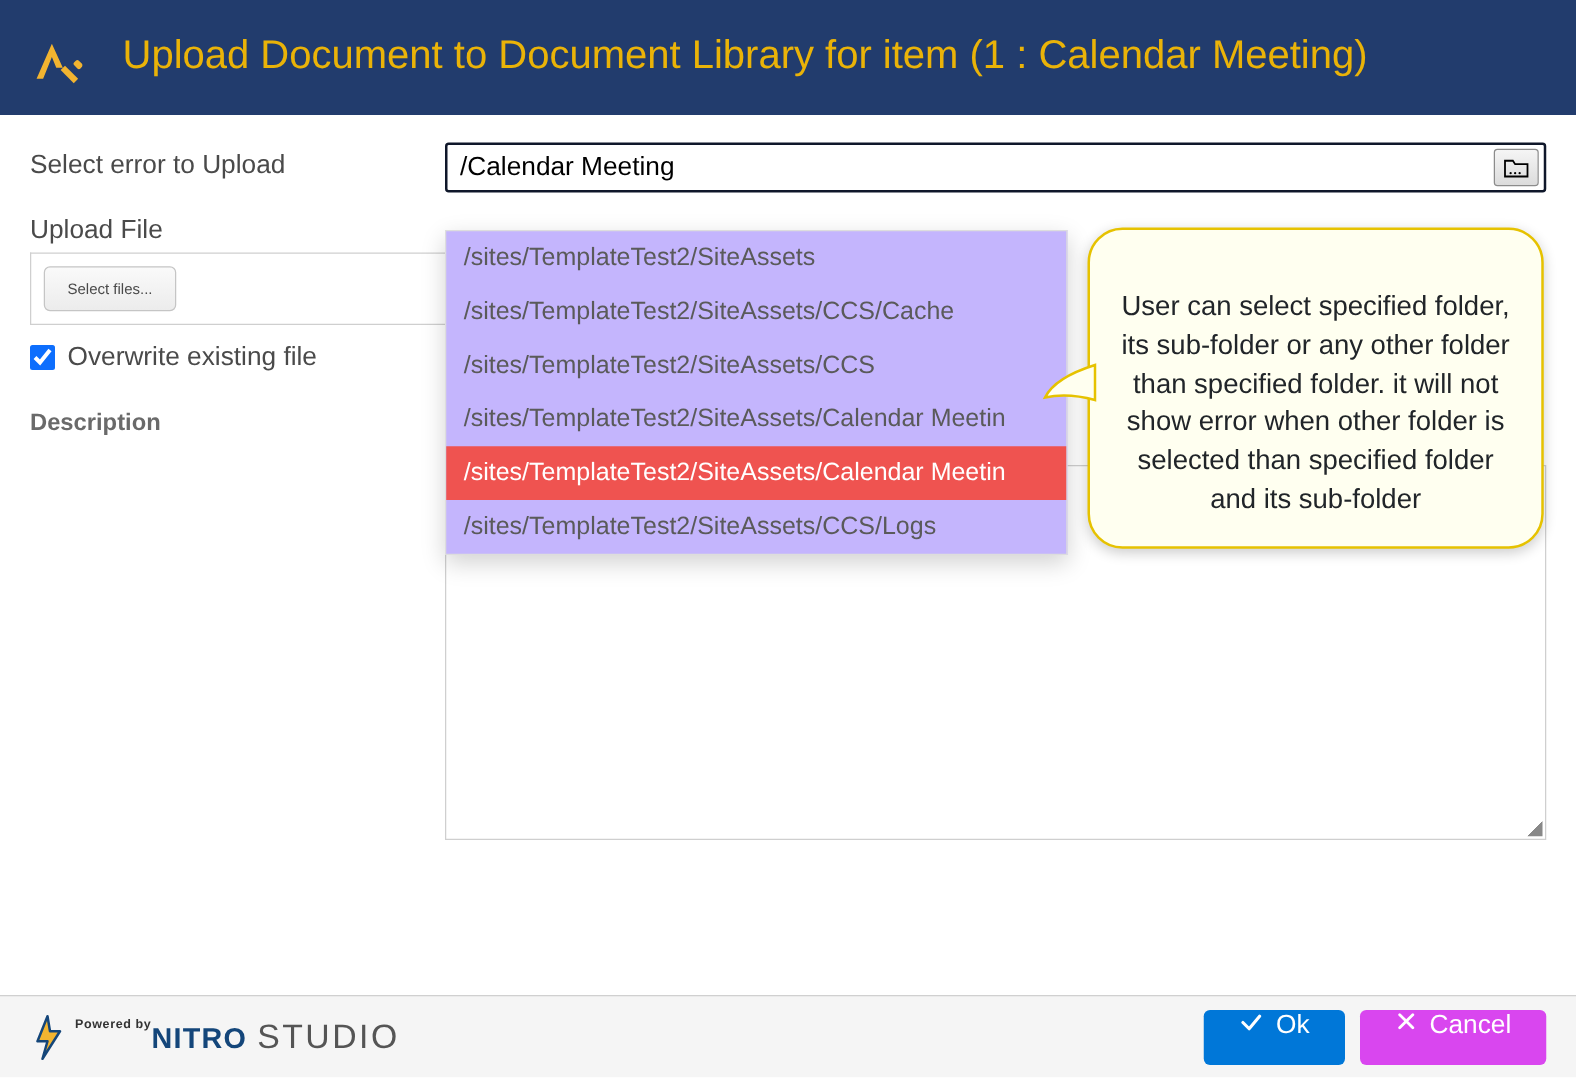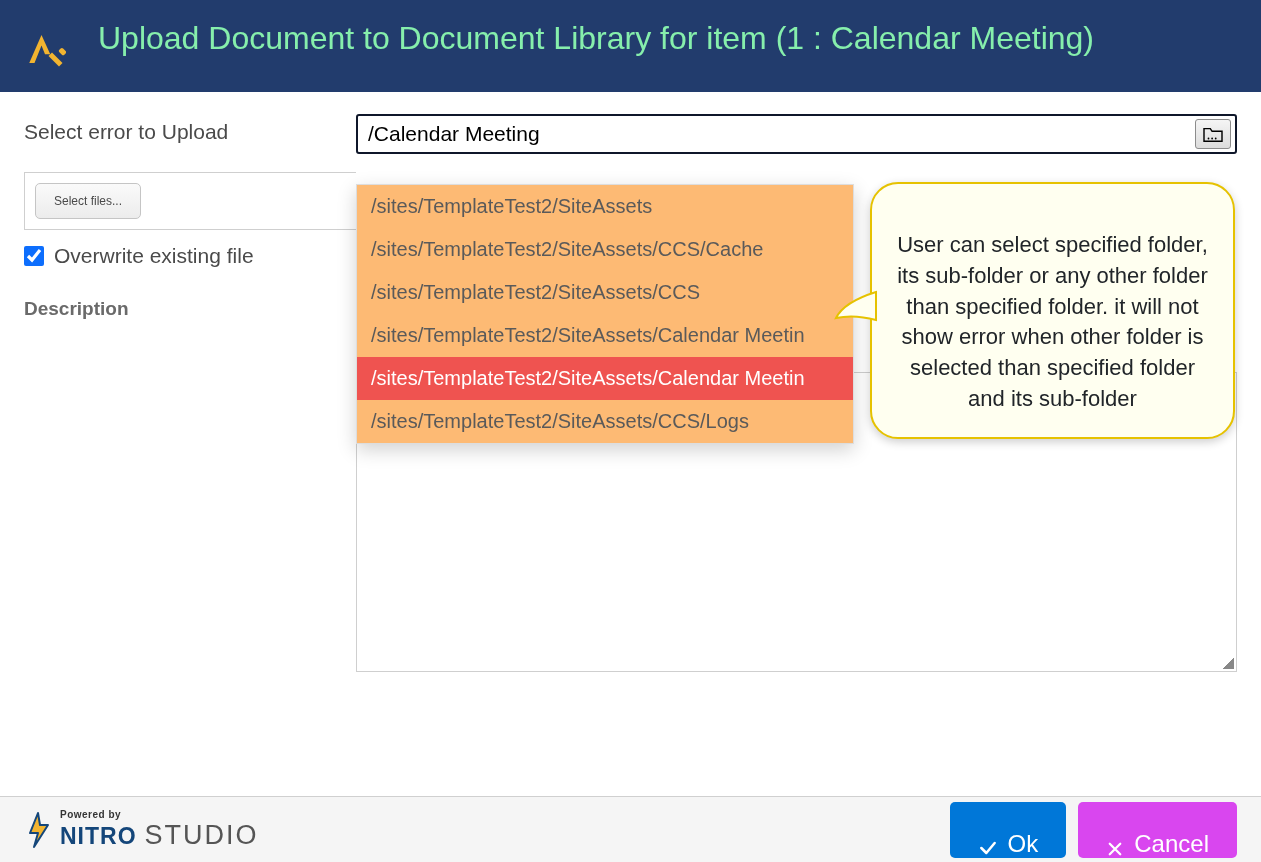--- a/index.html
+++ b/index.html
@@ -1,49 +1,49 @@
 <!DOCTYPE html>
 <html><head>
 <meta charset="utf-8">
 <style>
   * { box-sizing: border-box; margin: 0; padding: 0; }
   body { font-family: Arial, Helvetica, sans-serif; font-size: 19px; width: 1261px; height: 862px; background: #fff; position: relative; overflow: hidden; color: #212529; }
-  .header { background: #223c6d; color: #86efac; display: flex; padding: 18px 24px 22px 24px; }
+  .header { background: #223c6d; color: #eab308; display: flex; align-items: center; padding: 18px 24px 22px 24px; }
   .header .logo { width: 42px; height: 42px; margin-right: 32px; flex-shrink: 0; margin-top:10px;}
   .header .title { font-size: 32px; line-height: 1.3; font-weight: 400; }
   .content { padding: 22px 24px 0 24px; position: relative; }
   .row { display: flex; align-items: flex-start; margin-bottom: 18px; }
   .label-col { width: 332px; flex-shrink: 0; font-size: 21px; color: #4a4a4a; padding-top: 6px;}
   .field-col { flex: 1; position: relative; }
   .folder-input-wrap { display: flex; border: 2px solid #0f172a; border-radius: 3px; overflow: hidden; height: 40px; align-items:center; background:#fff;}
   .folder-input { flex: 1; height: 100%; border: none; padding: 0 10px; font-size: 21px; outline: none; background:transparent;}
   .browse-btn { width: 36px; height: 30px; background: linear-gradient(#f5f5f5,#dcdcdc); border: 1px solid #8c8c8c; border-radius: 3px; margin-right:4px; display: flex; align-items: center; justify-content: center; cursor: pointer; }
   .upload-label { font-size: 21px; color: #4a4a4a; margin-bottom:6px;}
   .file-area { border:1px solid #cfcfcf; border-top:1px solid #cfcfcf; background:#fff; padding:10px 10px; width:100%; }
   .select-files-btn { background: linear-gradient(#fafafa,#ececec); border: 1px solid #c5c5c5; border-radius: 5px; padding: 10px 18px; font-size: 12px; color: #4a4a4a; cursor: pointer; }
   .overwrite { display: flex; align-items: center; margin-top: 14px; font-size: 21px; color:#4a4a4a;}
   .overwrite input { width: 20px; height: 20px; margin-right: 10px; accent-color:#0d6efd;}
   .desc-label { font-size: 19px; font-weight: 700; color:#6a6a6a; margin-top: 30px;}
   .desc-box { position:absolute; left:356px; right:24px; top:280px; height:300px; border:1px solid #cfcfcf; background:#fff; resize:none;}
   .desc-box::after { content:''; position:absolute; right:2px; bottom:2px; width:12px; height:12px; background: linear-gradient(135deg, transparent 50%, #888 50%);}
-  .dropdown { position: absolute; left:356px; top:92px; width:498px; background:#fdba74; border:1px solid #ddd; box-shadow:0 6px 18px rgba(0,0,0,.18); z-index:5; }
+  .dropdown { position: absolute; left:356px; top:92px; width:498px; background:#c4b5fd; border:1px solid #ddd; box-shadow:0 6px 18px rgba(0,0,0,.18); z-index:5; }
   .dropdown .option { padding: 10px 14px; font-size: 20px; color:#5a5a5a; white-space: nowrap; overflow: hidden; text-overflow: clip; cursor:pointer;}
   .dropdown .option.selected { background:#ef5350; color:#fff; }
   .callout { position:absolute; left:870px; top:90px; width:365px; background:#fffff0; border:2px solid #e6c200; border-radius:28px; padding:22px 20px; box-shadow:0 3px 10px rgba(0,0,0,.2); z-index:6; }
   .callout-text { font-size: 22px; text-align: center; line-height: 1.4; margin-top: 24px;}
   .callout svg.tail { position:absolute; left:-38px; top:100px; }
   .footer { position:absolute; left:0; right:0; bottom:0; height:66px; border-top:1px solid #d0d0d0; background:#f5f5f5; display:flex; align-items:center; justify-content:space-between; padding:0 24px;}
   .brand { display:flex; align-items:center; }
-  .brand-text { display:flex; flex-direction:column; margin-left:6px;}
+  .brand-text { display:flex; flex-direction:row; margin-left:6px;}
   .brand-text .pb { font-size:10px; color:#333; font-weight:700; letter-spacing:0.5px;}
   .brand-text .main { display:flex; align-items:baseline;}
   .brand-text .nitro { font-size:23px; font-weight:800; color:#14467a; letter-spacing:1px;}
   .brand-text .studio { font-size:27px; font-weight:300; color:#555; margin-left:8px; letter-spacing:2px;}
   .footer-btns { display:flex; gap:12px;}
-  .btn { display:flex; align-items:flex-end; justify-content:center; height:56px; padding:0 28px; border-radius:5px; font-size:24px; cursor:pointer; border:none; color:#fff;}
+  .btn { display:flex; align-items:flex-start; justify-content:center; height:44px; padding:0 28px; border-radius:5px; font-size:21px; cursor:pointer; border:none; color:#fff;}
   .btn-ok { background:#0077d8; }
   .btn-cancel { background:#d946ef; }
   .btn svg { margin-right:10px; }
 </style>
 </head>
 <body>
 
 <div class="header">
   <div class="logo">
     <svg viewBox="0 0 48 48" width="42" height="42">
@@ -66,20 +66,21 @@
             <path d="M2 4 L9 4 L11 7 L22 7 L22 18 L2 18 Z" fill="none" stroke="#000" stroke-width="1.6"></path>
             <circle cx="7" cy="15" r="1" fill="#000"></circle>
               <circle cx="11" cy="15" r="1" fill="#000"></circle>
               <circle cx="15" cy="15" r="1" fill="#000"></circle>
           </svg>
         </div>
       </div>
     </div>
   </div>
 
+  <div class="upload-label">Upload File</div>
   <div class="file-area" style="width:332px; border-right:none;">
     <button class="select-files-btn">Select files...</button>
   </div>
   <label class="overwrite">
     <input type="checkbox" checked="" style="">
     <span>Overwrite existing file</span>
   </label>
 
   <div class="desc-label">Description</div>
   <div class="desc-box"></div>

